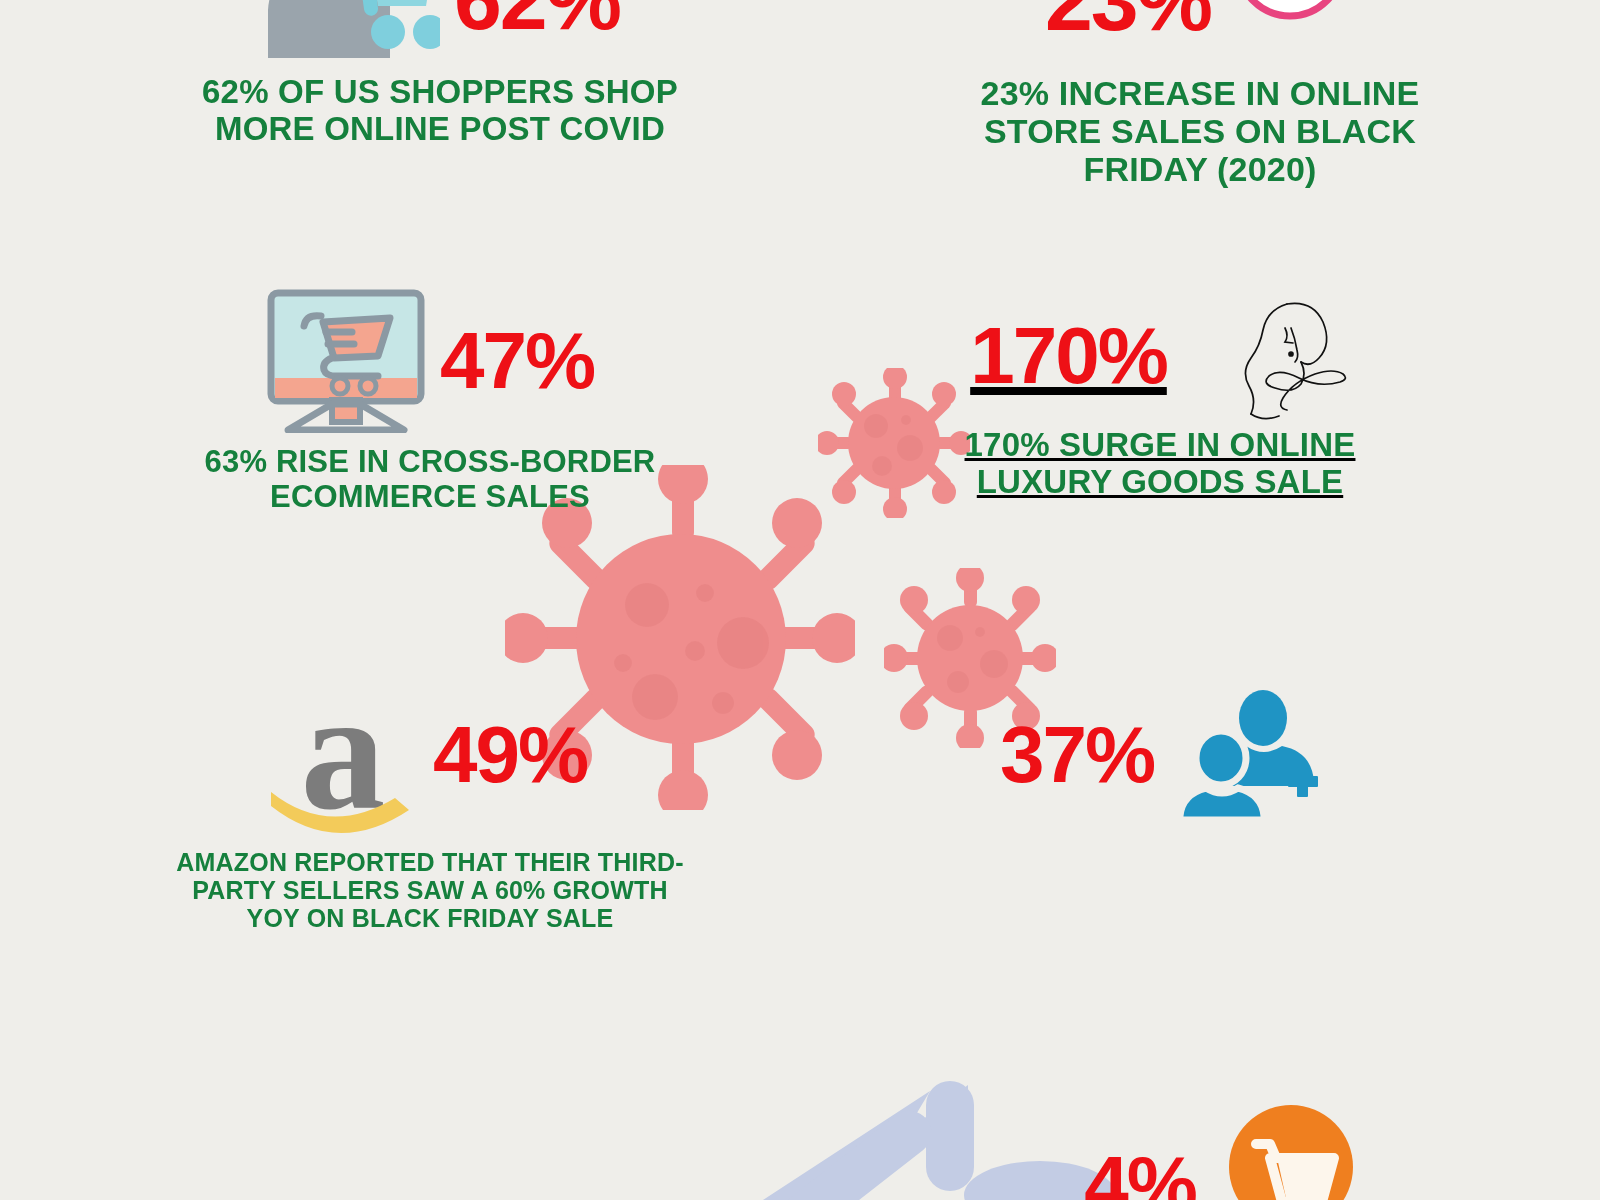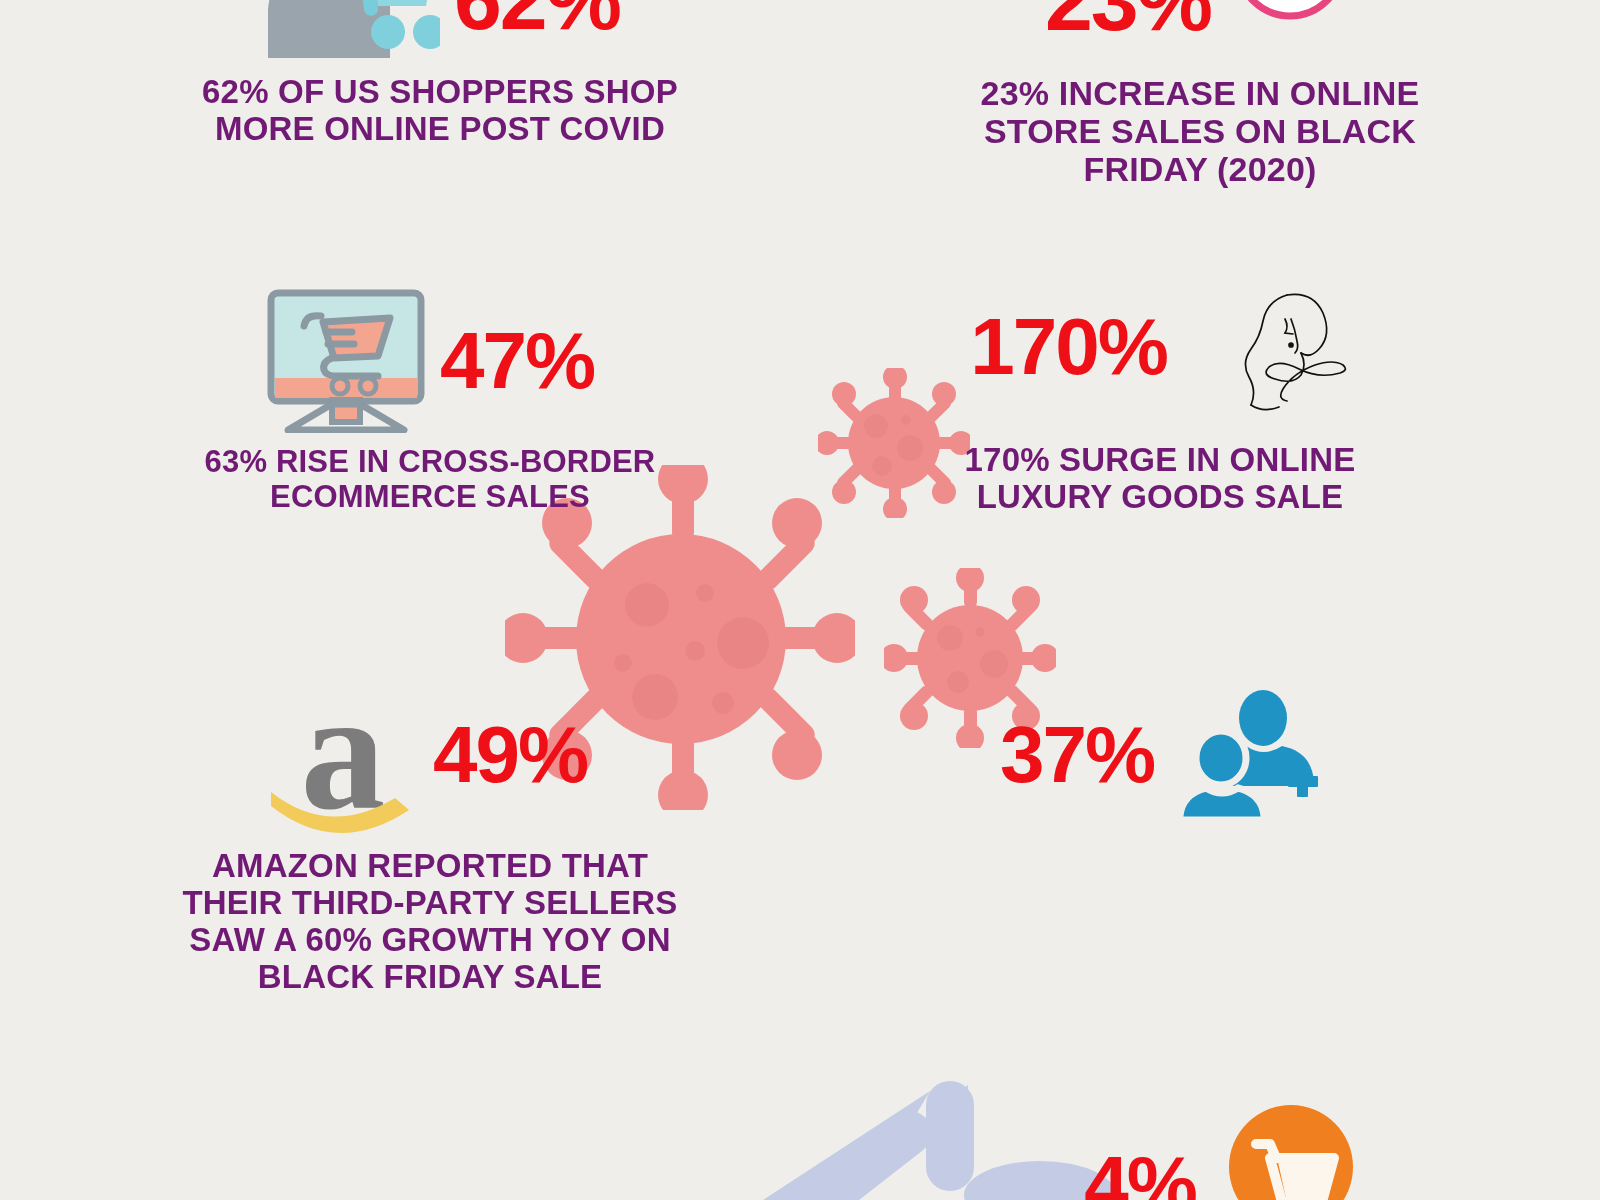--- a/index.html
+++ b/index.html
@@ -50,21 +50,21 @@
   .stat-number {
     color: #ee1016;
     font-weight: 800;
     letter-spacing: -2px;
     line-height: 0.95;
     font-family: "Liberation Sans", sans-serif;
     white-space: nowrap;
   }
 
   .stat-caption {
-    color: #701a75;
+    color: #15803d;
     font-weight: 800;
     text-transform: uppercase;
     text-align: center;
     line-height: 1.12;
     letter-spacing: 0.2px;
     font-family: "Liberation Sans", sans-serif;
   }
 
   .icon-wrap {
     display: flex;
@@ -86,30 +86,30 @@
   #block-blackfriday .stat-number { font-size: 86px; }
   #block-blackfriday .stat-caption { font-size: 34px; margin-top: 14px; width: 540px; }
 
   #block-crossborder {
     left: 150px; top: 288px; width: 560px;
   }
   #block-crossborder .stat-number { font-size: 80px; }
   #block-crossborder .stat-caption { font-size: 31px; margin-top: 12px; width: 460px; }
 
   #block-luxury {
-    left: 880px; top: 279px; width: 560px;
+    left: 880px; top: 288px; width: 560px; text-decoration: underline;
   }
   #block-luxury .stat-number { font-size: 80px; }
-  #block-luxury .stat-caption { font-size: 33px; margin-top: 28px; width: 520px; }
+  #block-luxury .stat-caption { font-size: 33px; margin-top: 4px; width: 520px; }
 
   #block-thirdparty {
     left: 150px; top: 680px; width: 560px;
   }
   #block-thirdparty .stat-number { font-size: 80px; }
-  #block-thirdparty .stat-caption { font-size: 33px; margin-top: 18px; width: 520px; }
+  #block-thirdparty .stat-caption { font-size: 25px; margin-top: 18px; width: 520px; }
 
   #block-worldwide {
     left: 880px; top: 690px; width: 560px;
   }
   #block-worldwide .stat-number { font-size: 80px; }
   #block-worldwide .stat-caption { font-size: 33px; margin-top: 26px; width: 520px; }
 
   #block-partial {
     left: 980px; top: 1120px; width: 480px;
   }

